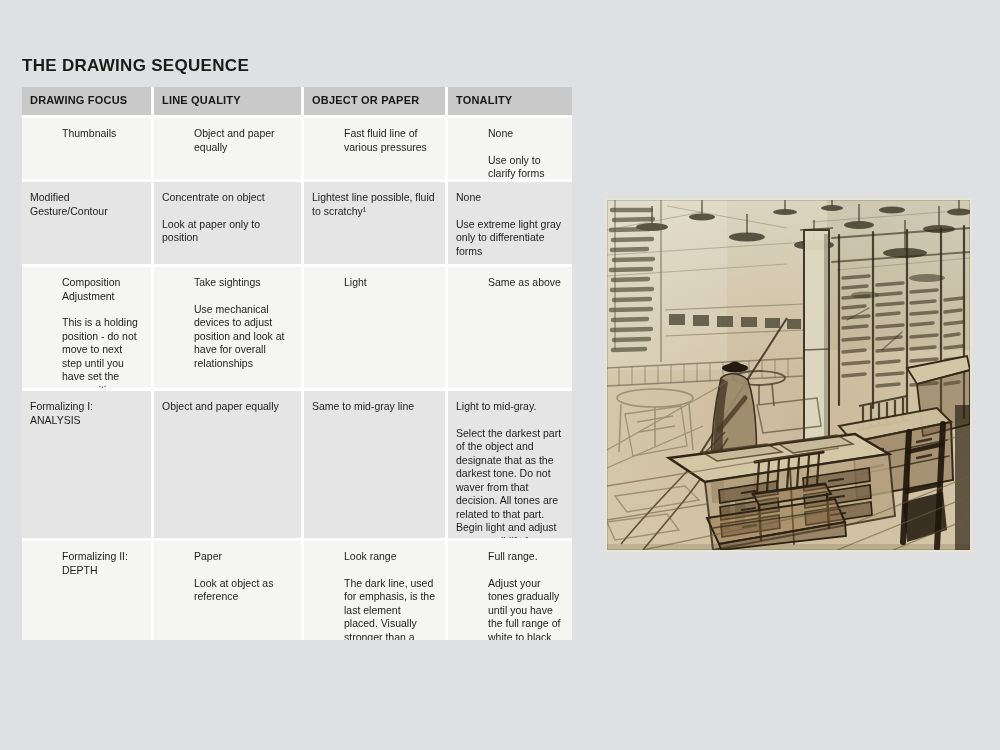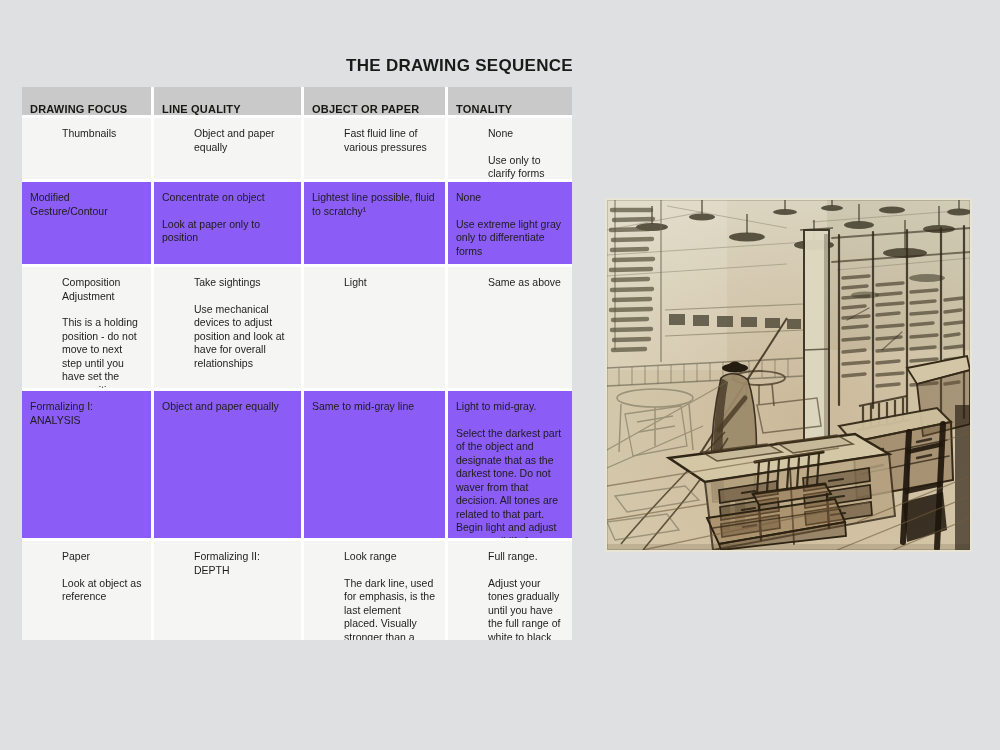--- a/index.html
+++ b/index.html
@@ -9,50 +9,50 @@
     font-family:"Liberation Sans", sans-serif;
     color:#1d1d1b;
     overflow:hidden;
     position:relative;
   }
   .slide{position:absolute;inset:0;}
 
   
   .title{
     position:absolute;left:22px;top:56px;width:551px;
-    text-align:right;
+    text-align:left;
     font-size:17px;font-weight:bold;letter-spacing:.3px;
     color:#1a1a18;
   }
 
   
   .table-grid{
     position:absolute;left:22px;top:87px;
     display:grid;
     grid-template-columns:129px 147px 141px 124px;
     grid-template-rows:28px 61px 82px 121px 147px 99px;
     gap:3px;
     background:#ffffff;
   }
   .th{
     background:#c9c9c9;
     font-size:11px;font-weight:bold;letter-spacing:.2px;
-    padding:16px 8px 0 8px;
+    padding:7px 8px 0 8px;
     color:#171715;
     overflow:hidden;
   }
   .td{
     font-size:10.5px;line-height:13.5px;
     padding:9px 8px 4px 8px;
     overflow:hidden;
   }
   .td p{margin:0 0 13px 0;white-space:pre-line;}
   .td p:last-child{margin-bottom:0;}
   .r-light{background:#f5f5f4;padding-left:40px;}
-  .r-gray{background:#8b5cf6;}
+  .r-gray{background:#e5e5e5;}
 
   
   .artwork{
     position:absolute;left:605px;top:198px;
     width:363px;height:350px;
     border:2px solid #e9e5d6;
     box-sizing:content-box;
     background:#d6cdb0;
   }
   .artwork svg{display:block;width:363px;height:350px;}
@@ -126,26 +126,26 @@
       </div>
     <div class="td r-gray">
         <p>Same to mid-gray line</p>
       </div>
     <div class="td r-gray">
         <p>Light to mid-gray.</p>
         <p>Select the darkest part of the object and designate that as the darkest tone. Do not waver from that decision. All tones are related to that part. Begin light and adjust as you solidify form</p>
       </div>
 
     <div class="td r-light">
+        <p>Formalizing II:
+DEPTH</p>
+      </div>
+    <div class="td r-light">
         <p>Paper</p>
         <p>Look at object as reference</p>
-      </div>
-    <div class="td r-light">
-        <p>Formalizing II:
-DEPTH</p>
       </div>
     <div class="td r-light">
         <p>Look range</p>
         <p>The dark line, used for emphasis, is the last element placed. Visually stronger than a dark tone.</p>
       </div>
     <div class="td r-light">
         <p>Full range.</p>
         <p>Adjust your tones gradually until you have the full range of white to black</p>
       </div>
   </div>

